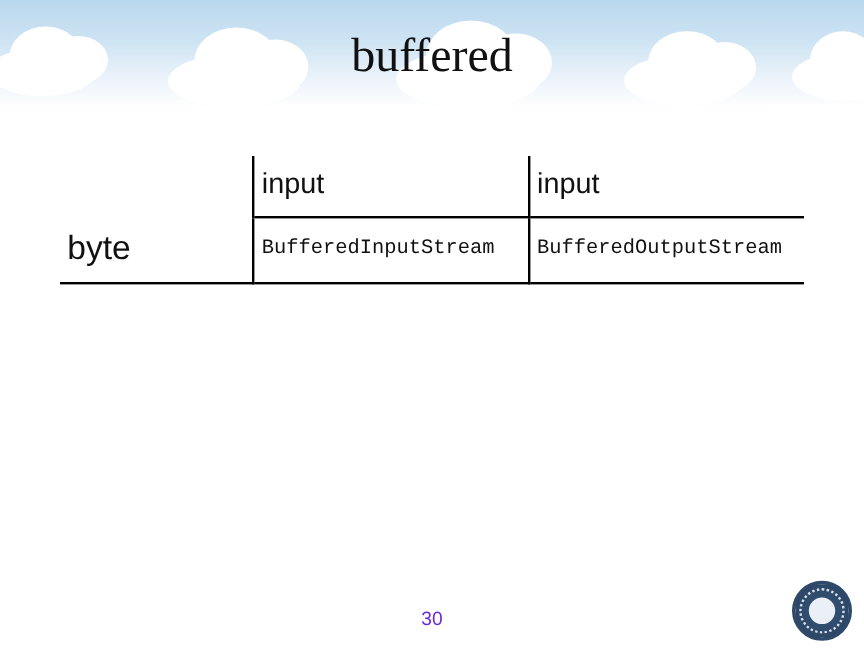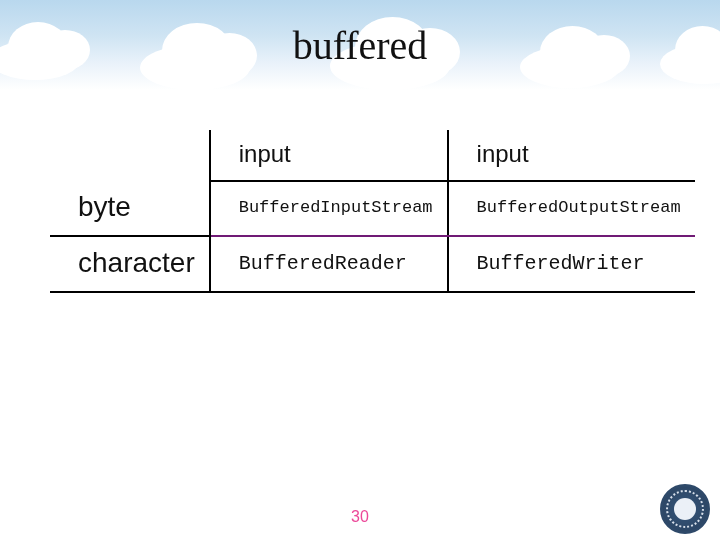--- a/index.html
+++ b/index.html
@@ -72,21 +72,21 @@
     top: 130px;
     left: 50px;
     right: 50px;
   }
   table.io {
     border-collapse: collapse;
     width: 100%;
   }
   table.io th, table.io td {
     text-align: left;
-    padding: 10px 14px 12px 28px;
+    padding: 10px 14px 12px 6px;
     vertical-align: middle;
     margin-left: 11px;
   }
   
   colgroup .cleft  { width: 26%; }
   colgroup .cmid   { width: 37%; }
   colgroup .cright { width: 37%; }
 
   
   table.io thead th {
@@ -103,21 +103,21 @@
     font-weight: normal;
     font-size: 28px;
     color: #111;
     border-bottom: 2px solid #000;
   }
   
   table.io tbody td {
     font-family: "Courier New", Courier, monospace;
     font-size: 17px;
     color: #111;
-    border-bottom: 2px solid #701a75;
+    border-bottom: 2px solid #b91c1c;
   }
   table.io tbody tr:last-child td.big {
     font-size: 20px;
   }
   
   table.io th:nth-child(1),
   table.io td:nth-child(1) { border-right: 2px solid #000; }
   table.io th:nth-child(2),
   table.io td:nth-child(2) { border-right: 2px solid #000; }
   
@@ -141,21 +141,21 @@
   }
   
 
   
   .pagenum {
     position: absolute;
     left: 0; right: 0;
     bottom: 14px;
     text-align: center;
     font-size: 16px;
-    color: #ec4899;
+    color: #6d28d9;
   }
   
   .crest {
     position: absolute;
     right: 10px;
     bottom: 6px;
     width: 50px;
     height: 50px;
     opacity: 0.85;
   }
@@ -207,25 +207,20 @@
           <th>input</th>
           <th>input</th>
         </tr>
       </thead>
       <tbody>
         <tr>
           <th>byte</th>
           <td>BufferedInputStream</td>
           <td>BufferedOutputStream</td>
         </tr>
-        <tr>
-          <th>character</th>
-          <td class="big">BufferedReader</td>
-          <td class="big">BufferedWriter</td>
-        </tr>
       </tbody>
     </table>
   </div>
 
   <div class="pagenum">30</div>
 
   <div class="crest">
     <div class="outer"></div>
     <div class="gear"></div>
     <div class="core"></div>

